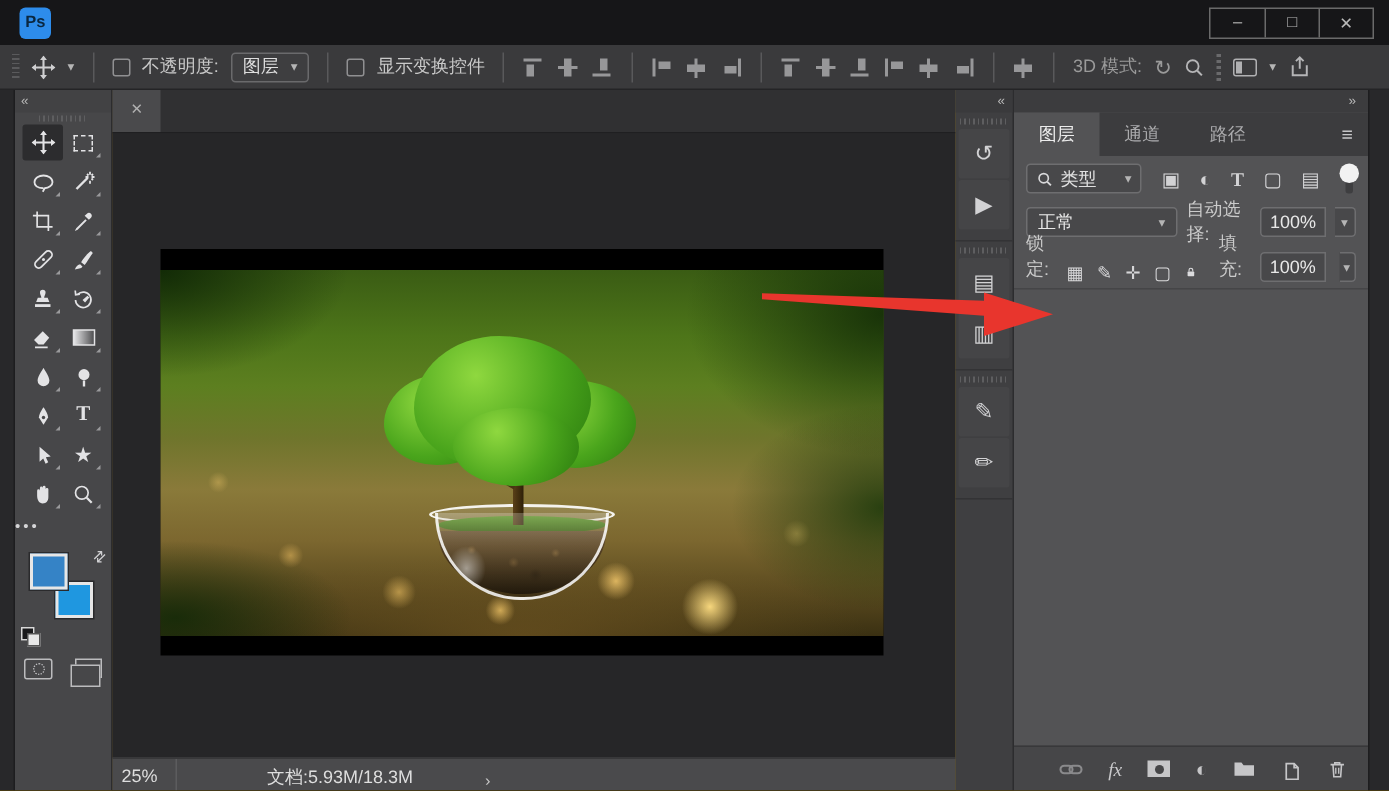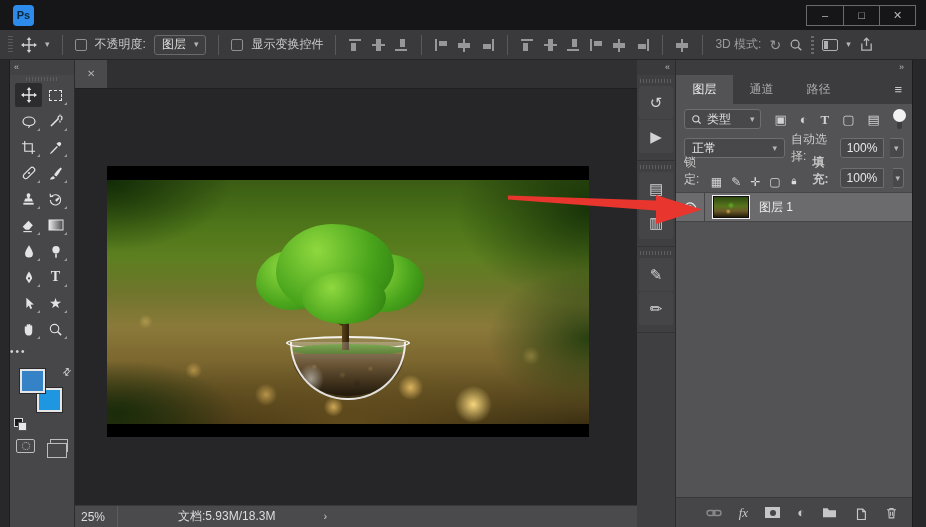--- a/index.html
+++ b/index.html
@@ -76,21 +76,21 @@
   .smode::after{content:"";position:absolute;left:-4px;top:3px;width:18px;height:13px;border:1px solid #bcbcbe;background:#474749;}
 
   
   .docarea{left:75px;top:60px;width:562px;height:467px;background:#262628;}
   .tabbar{height:29px;background:#303032;display:flex;border-bottom:1px solid #1f1f21;}
   .doctab{height:100%;background:#4a4a4c;display:flex;align-items:center;padding:0 12px;gap:10px;
           color:#dcdcdc;font-size:12px;max-width:470px;white-space:nowrap;}
   .tab-close{color:#b0b0b0;font-size:10px;}
   .pasteboard{position:absolute;left:0;top:29px;width:562px;height:416px;background:#262628;overflow:hidden;}
   .statusbar{position:absolute;left:0;top:445px;width:562px;height:22px;background:#4a4a4c;border-top:1px solid #38383a;
-             display:flex;align-items:center;font-size:12px;color:#dedede;}
+             display:flex;align-items:flex-end;font-size:12px;color:#dedede;}
   .zoomfield{padding:0 12px 0 6px;border-right:1px solid #5c5c5e;height:100%;display:flex;align-items:center;}
   .docinfo{margin-left:60px;}
   .status-chev{margin-left:48px;color:#c8c8c8;font-size:11px;}
 
   
   .canvas{position:absolute;left:32px;top:77px;width:482px;height:271px;background:#000;}
   .photo{position:absolute;left:0;top:14px;width:482px;height:244px;overflow:hidden;
     background:
       radial-gradient(ellipse 40% 45% at 0% 0%, rgba(16,40,6,.95) 0%, rgba(16,40,6,0) 65%),
       radial-gradient(ellipse 42% 60% at 100% 12%, rgba(22,48,8,.95) 0%, rgba(22,48,8,0) 65%),
@@ -504,40 +504,30 @@
     <div class="lockrow">
       <span class="plabel">锁定:</span>
       <span class="lockico glyph">▦</span>
       <span class="lockico glyph">✎</span>
       <span class="lockico glyph">✛</span>
       <span class="lockico glyph">▢</span>
       <svg class="mini" width="12" height="13" viewBox="0 0 16 16">
         <rect x="3.5" y="7" width="9" height="6.5" rx="1" fill="#dcdcde"></rect>
         <path d="M5.5 7V5a2.5 2.5 0 015 0v2" fill="none" stroke="#dcdcde" stroke-width="1.5"></path>
       </svg>
-      <span class="plabel" style="margin-left:6px;font-weight:bold;">填充:</span>
+      <span class="plabel" style="margin-left:6px;">填充:</span>
       <div class="valbox">
           <span>100%</span>
         </div>
       <div class="valcaret">
           <span class="caret glyph">▾</span>
         </div>
     </div>
 
     <div class="layerslist">
-      <div class="lrow selected">
-        <div class="eyecell">
-          <svg class="mini" width="16" height="14" viewBox="0 0 16 16">
-            <path d="M1.5 8C3.5 4.8 6 3.3 8 3.3S12.5 4.8 14.5 8C12.5 11.2 10 12.7 8 12.7S3.5 11.2 1.5 8z" fill="none" stroke="#e8e8ea" stroke-width="1.3"></path>
-            <circle cx="8" cy="8" r="2.1" fill="#e8e8ea"></circle>
-          </svg>
-        </div>
-        <div class="thumb framed"></div>
-        <span class="lname">图层 1</span>
-      </div>
     </div>
 
     <div class="lp-footer">
       <svg class="mini" width="16" height="12" viewBox="0 0 16 12">
         <rect x="1" y="3.5" width="8" height="5" rx="2.5" fill="none" stroke="#8a8a8c" stroke-width="1.4"></rect>
         <rect x="7" y="3.5" width="8" height="5" rx="2.5" fill="none" stroke="#8a8a8c" stroke-width="1.4"></rect>
       </svg>
       <span class="fxlabel glyph">fx</span>
       <span class="maskico"></span>
       <span class="adjico glyph">◐</span>

